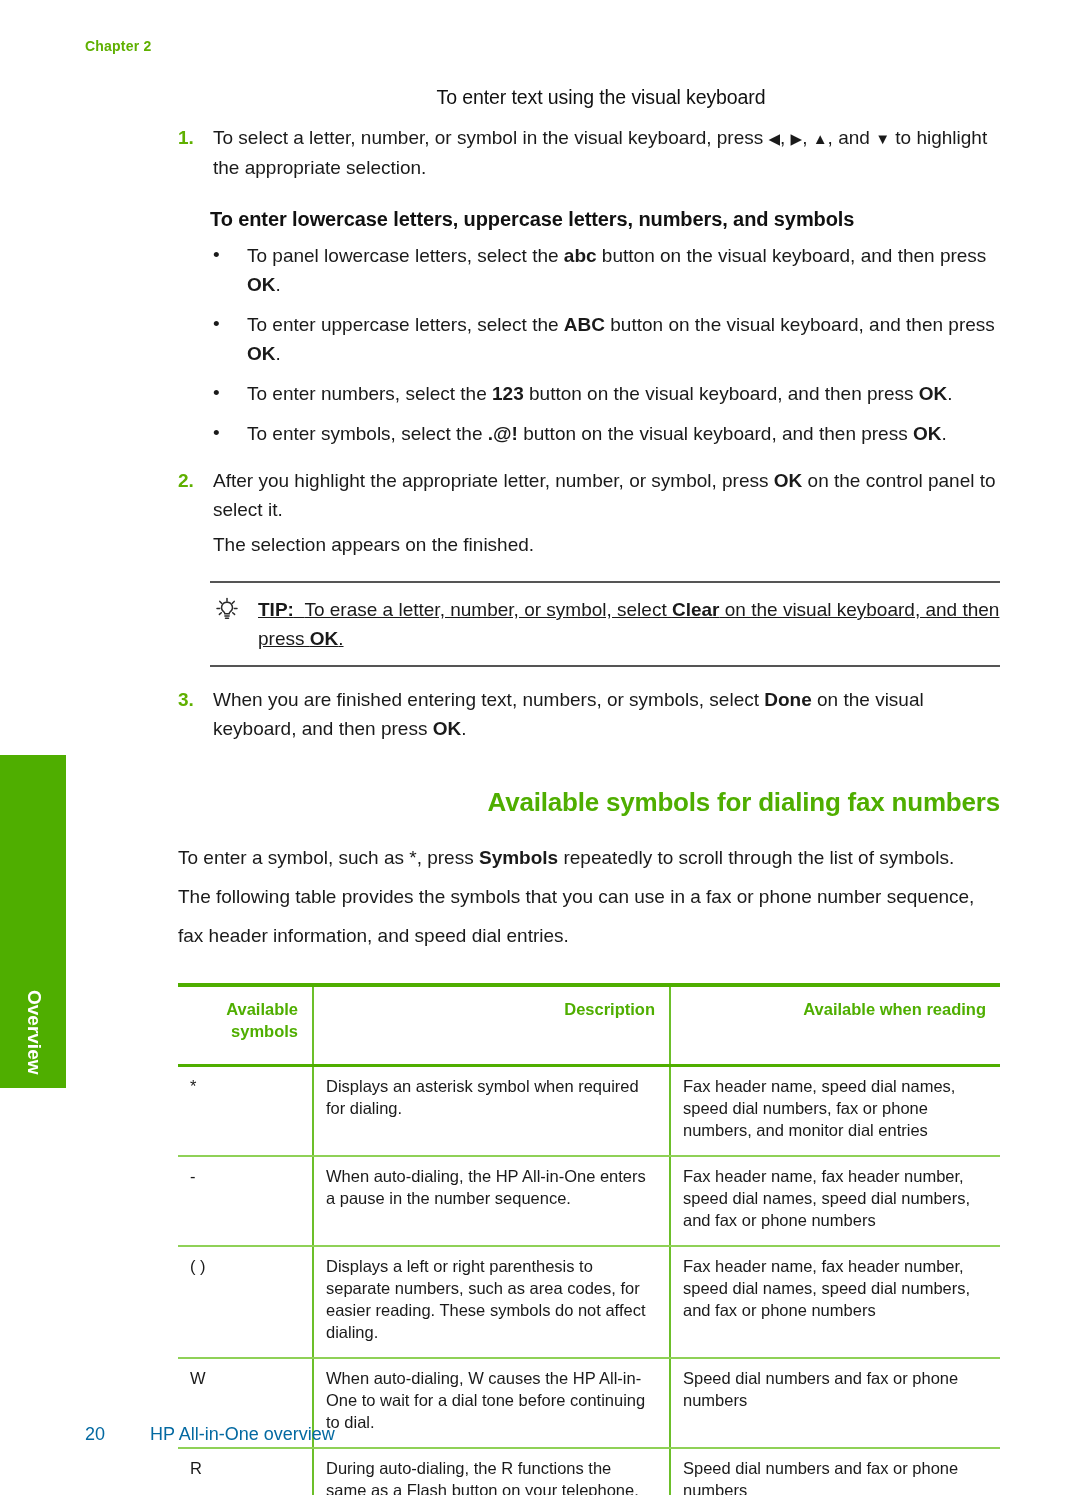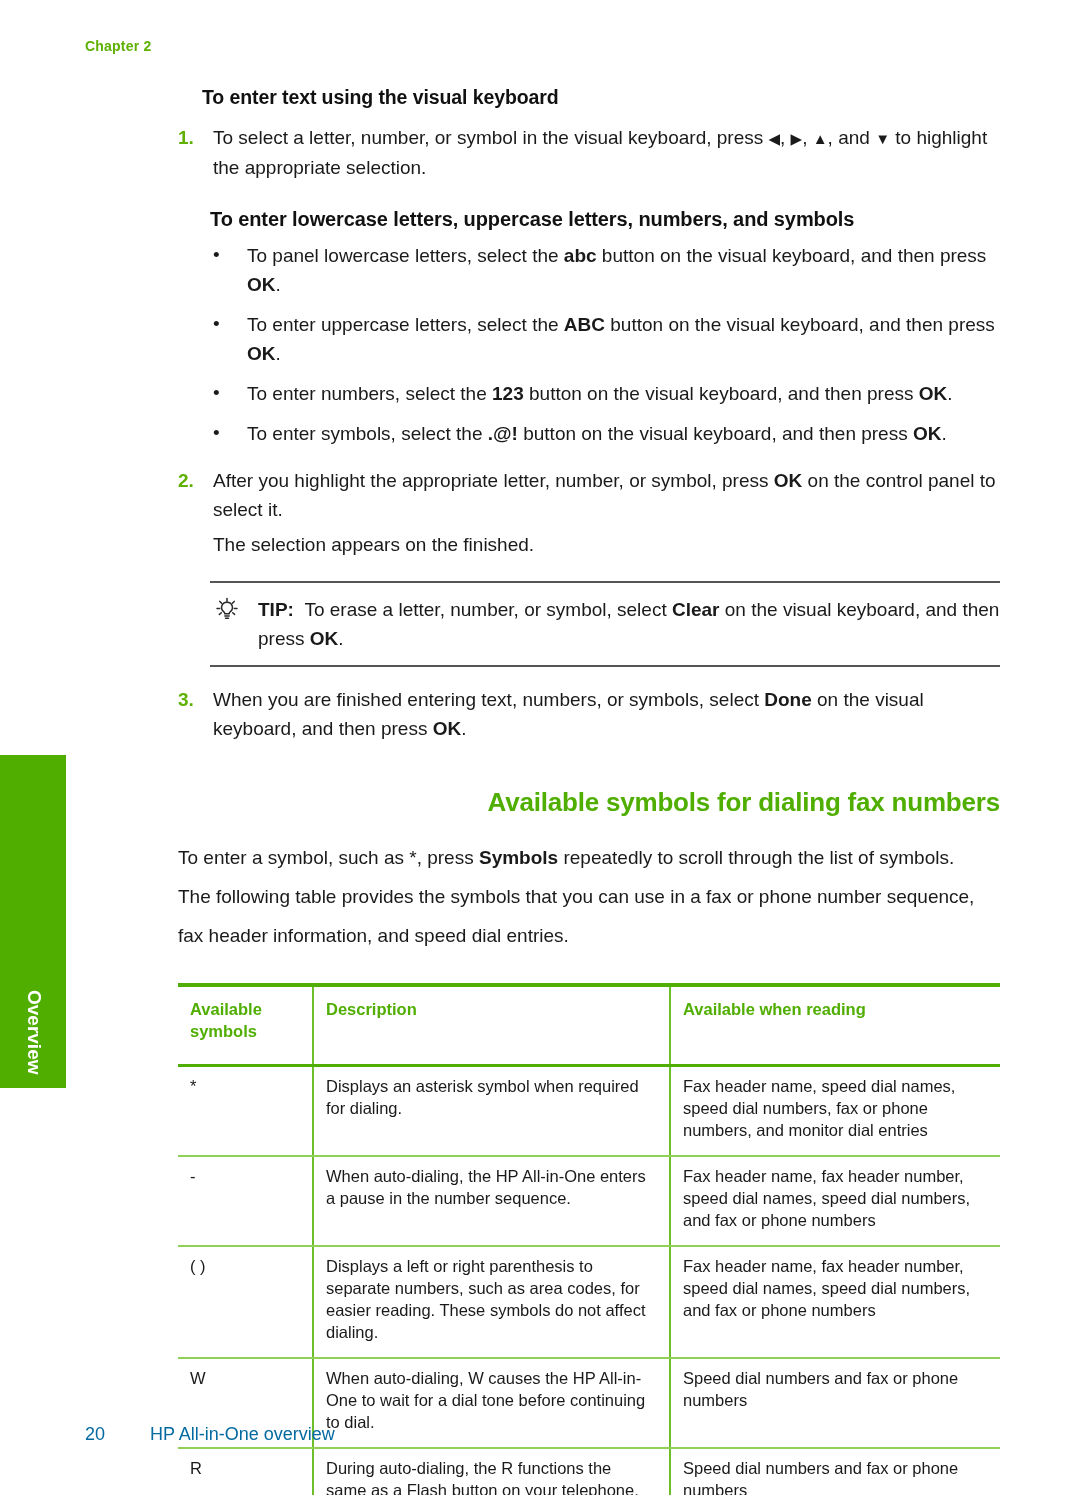--- a/index.html
+++ b/index.html
@@ -66,24 +66,25 @@
   
   .content {
     position: absolute;
     left: 85px;
     top: 86px;
     width: 915px;
   }
 
   .proc-head {
     font-size: 19.5px;
-    font-weight: bold;
+    font-weight: normal;
     color: #111111;
     margin: 0 0 14px 117px;
     letter-spacing: -0.1px;
+    text-align: center;
   }
   .sub-head {
     font-size: 20px;
     font-weight: bold;
     color: #111111;
     margin: 26px 0 10px 125px;
     letter-spacing: -0.1px;
   }
 
   
@@ -137,20 +138,21 @@
     border-top: 2px solid #555555;
     border-bottom: 2px solid #555555;
     padding: 12px 0 12px 0;
     position: relative;
   }
   .note-body {
     position: relative;
     padding-left: 48px;
     font-size: 19px;
     line-height: 29px;
+    text-decoration: underline;
   }
   .note-icon {
     position: absolute;
     left: 4px;
     top: 2px;
     width: 26px;
     height: 26px;
   }
   .note-kw { font-weight: bold; }
 
@@ -176,21 +178,21 @@
     margin: 28px 0 0 93px;
     width: 822px;
     border-collapse: collapse;
     table-layout: fixed;
   }
   table.symtable col.c1 { width: 135px; }
   table.symtable col.c2 { width: 357px; }
   table.symtable col.c3 { width: 330px; }
 
   table.symtable thead th {
-    text-align: left;
+    text-align: right;
     vertical-align: top;
     font-size: 16.5px;
     font-weight: bold;
     color: #4fae00;
     padding: 11px 14px 22px 12px;
     border-right: 2px solid #6cbf2a;
     line-height: 22px;
   }
   table.symtable thead th:last-child { border-right: none; }
   table.symtable thead tr {

